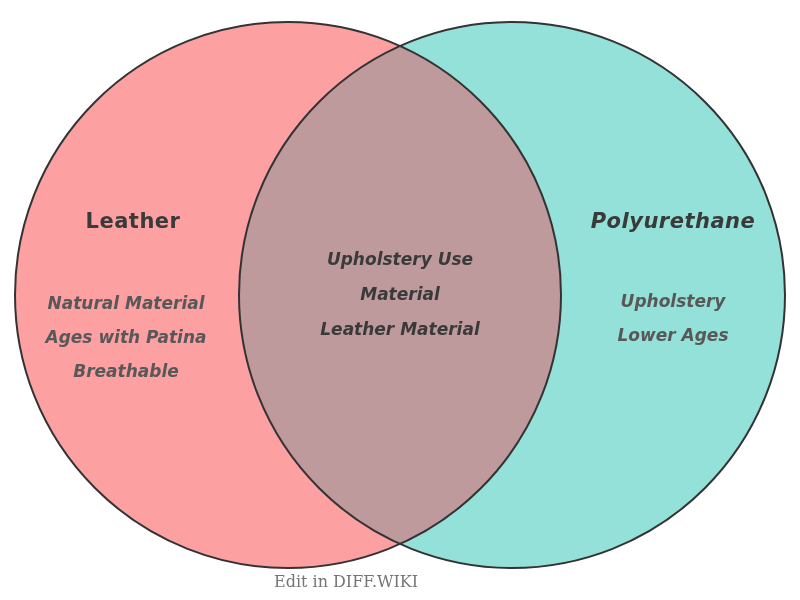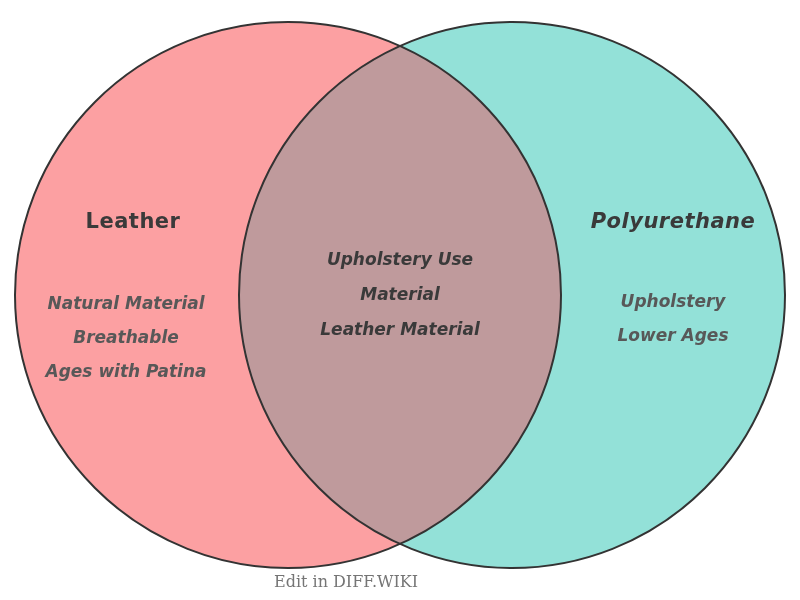--- a/index.html
+++ b/index.html
@@ -80,22 +80,22 @@
     <circle cx="288" cy="295" r="273" fill="none" stroke-width="2" stroke="#333333"></circle>
     <circle cx="512" cy="295" r="273" fill="none" stroke-width="2" stroke="#333333"></circle>
   </svg>
 
   <div class="set-title left-title">Leather</div>
 
   <div class="set-title right-title">Polyurethane</div>
 
   <div class="item-list left-items">
     <div>Natural Material</div>
+    <div>Ages with Patina</div>
     <div>Breathable</div>
-    <div>Ages with Patina</div>
   </div>
 
   <div class="item-list center-items">
     <div>Upholstery Use</div>
     <div>Material</div>
     <div>Leather Material</div>
   </div>
 
   <div class="item-list right-items">
     <div>Upholstery</div>

